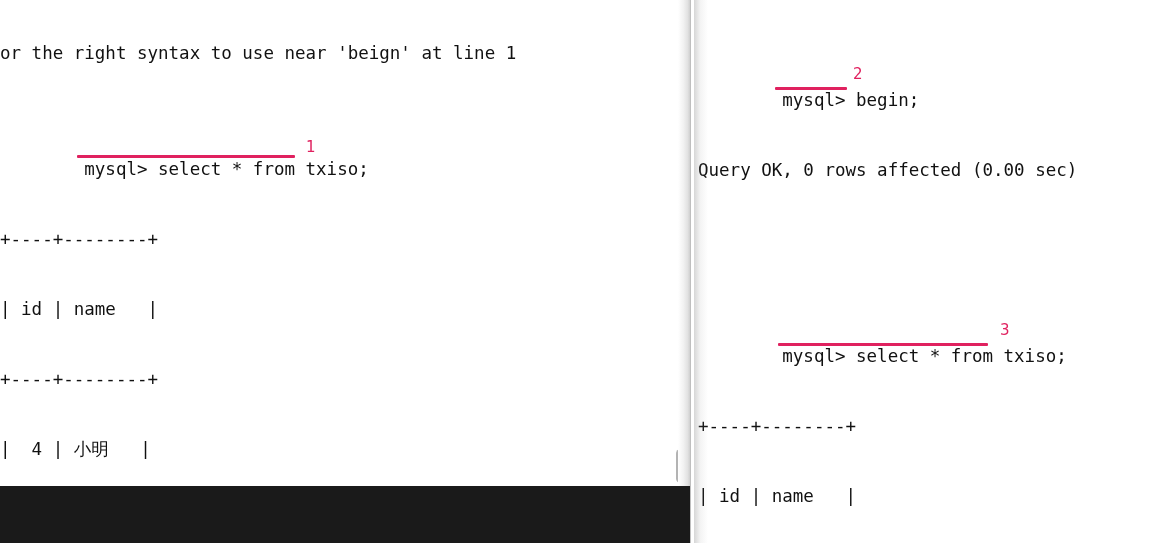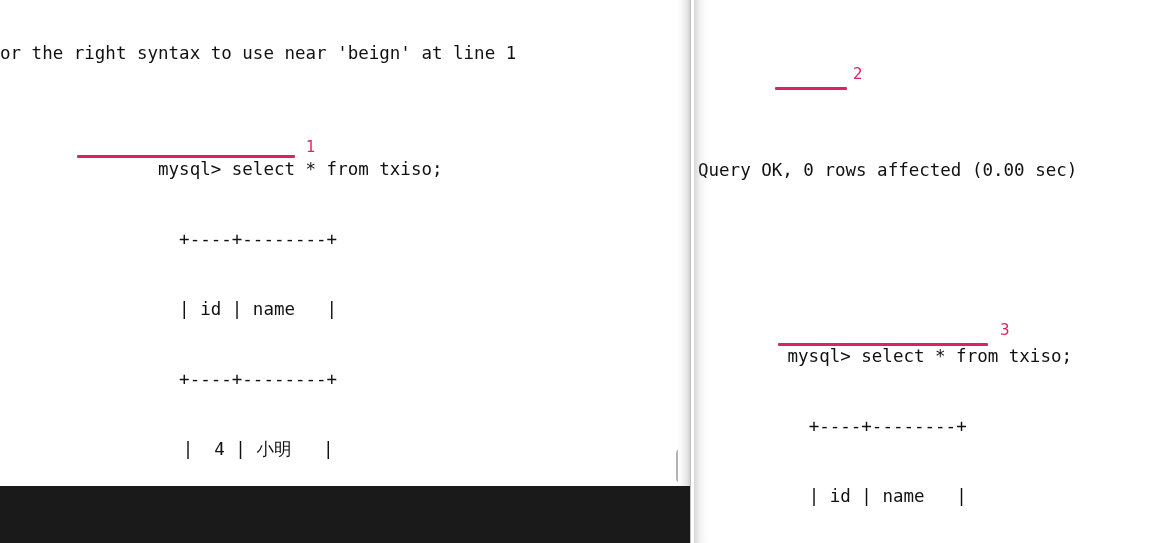--- a/index.html
+++ b/index.html
@@ -16,21 +16,20 @@
     font-family: "DejaVu Sans Mono", "Liberation Mono", monospace;
   }
 
   
   #screenshot {
     position: absolute;
     inset: 0;
     width: 1172px;
     height: 543px;
     background: #ffffff;
-    text-align: center;
   }
 
   .pane {
     position: absolute;
     top: 0;
     background: #ffffff;
     overflow: hidden;
   }
 
   #left-pane {
@@ -196,20 +195,21 @@
   </div>
 
   <div id="gutter-shadow"></div>
   <div class="pane-edge" id="edge-a"></div>
   <div class="pane-edge" id="edge-b"></div>
 
   <div class="pane" id="right-pane">
     <div class="term" id="right-term">
 
       <div class="line">
+        <span>mysql&gt; begin;</span>
         <span class="uline" style="left:77px; top:21px; width:72px;"></span>
         <span class="marker" style="left:155px; top:1px;">2</span>
       </div>
 
       <div class="line">Query OK, 0 rows affected (0.00 sec)</div>
       <div class="line"></div>
 
       <div class="line">
         <span>mysql&gt; select * from txiso;</span>
         <span class="uline" style="left:80px; top:21px; width:210px;"></span>

